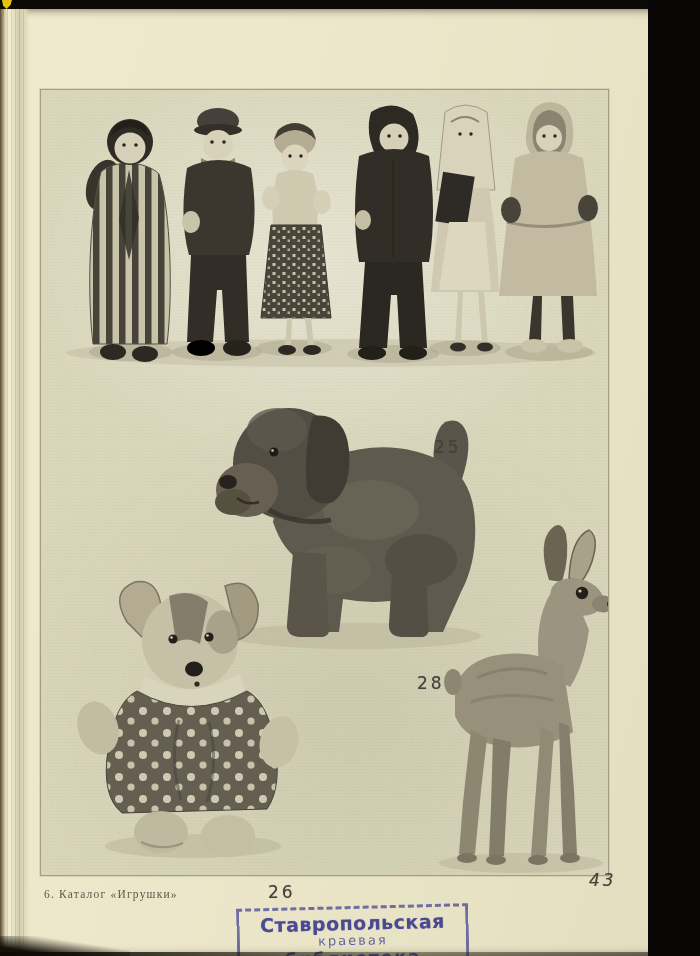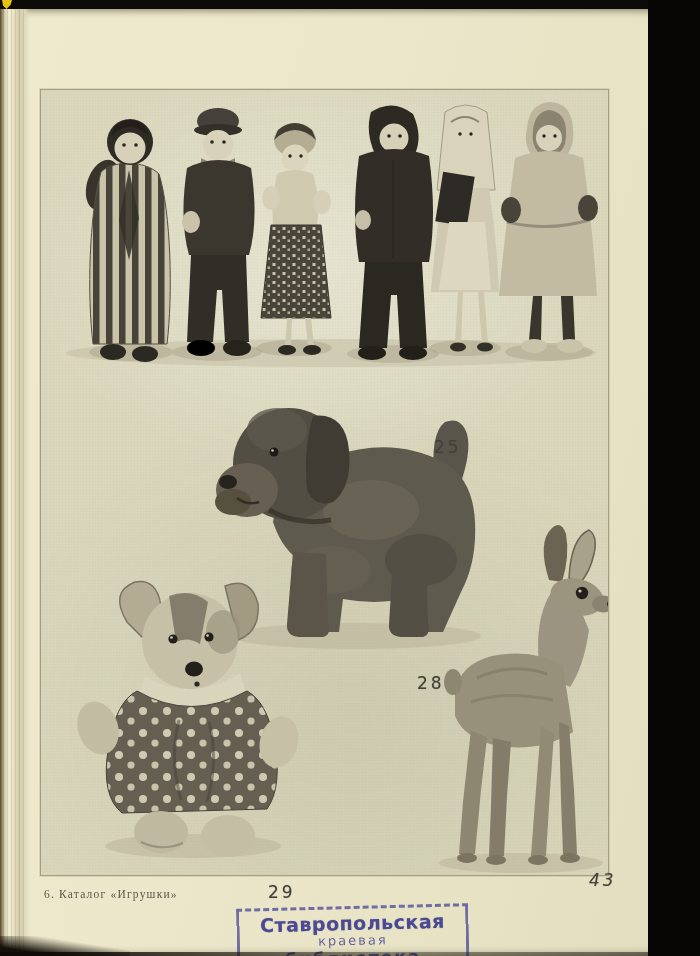--- a/index.html
+++ b/index.html
@@ -262,21 +262,21 @@
           <path d="M518 632 L520 710 L522 764 L536 764 L533 700 L528 636 Z" fill="#857e6a"></path>
           <ellipse cx="426" cy="768" rx="10" ry="5" fill="#7b7460"></ellipse>
           <ellipse cx="455" cy="770" rx="10" ry="5" fill="#7b7460"></ellipse>
           <ellipse cx="497" cy="770" rx="10" ry="5" fill="#7b7460"></ellipse>
           <ellipse cx="529" cy="768" rx="10" ry="5" fill="#7b7460"></ellipse>
         </g>
       </svg>
 
       <div class="fig-num num-25">25</div>
       <div class="fig-num num-28">28</div>
-      <div class="fig-num num-29">29</div>
+      <div class="fig-num num-29">26</div>
       <div class="fig-num num-43">43</div>
     </div>
 
     <div class="footnote">6. Каталог «Игрушки»</div>
 
     <div class="stamp">
       <div class="l1">Ставропольская</div>
       <div class="l2">краевая</div>
       <div class="l3">библиотека</div>
     </div>

